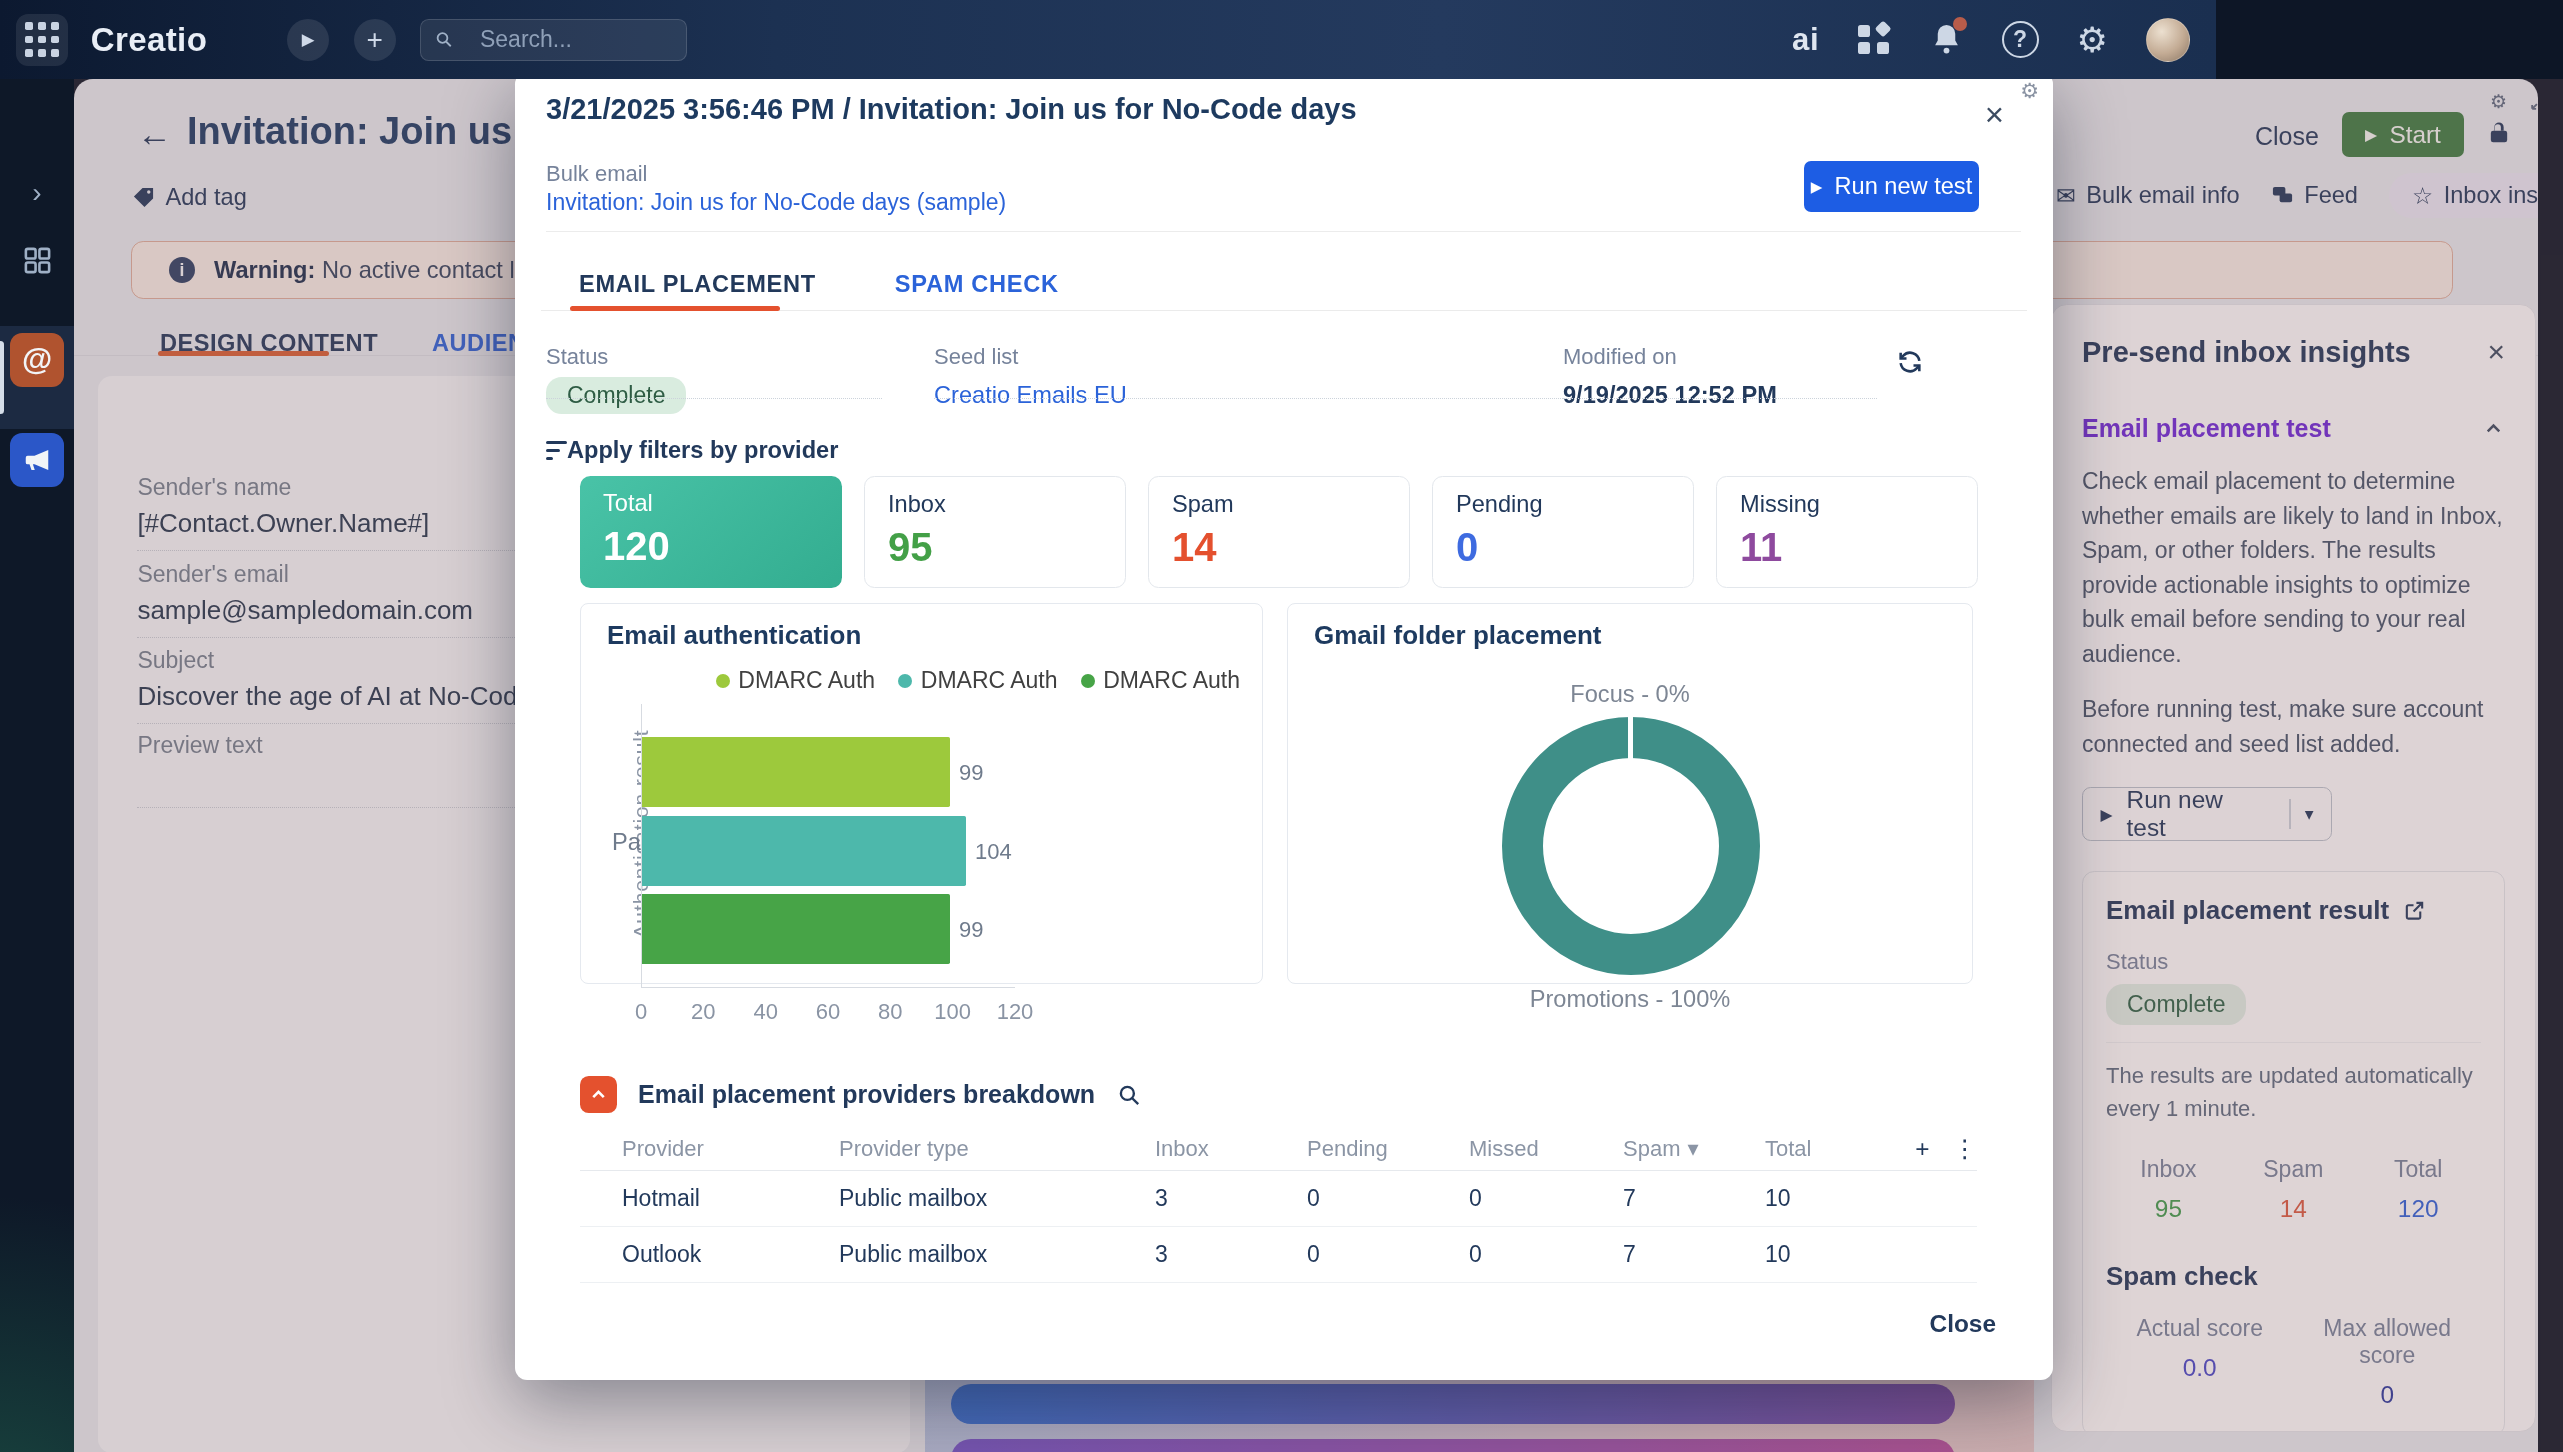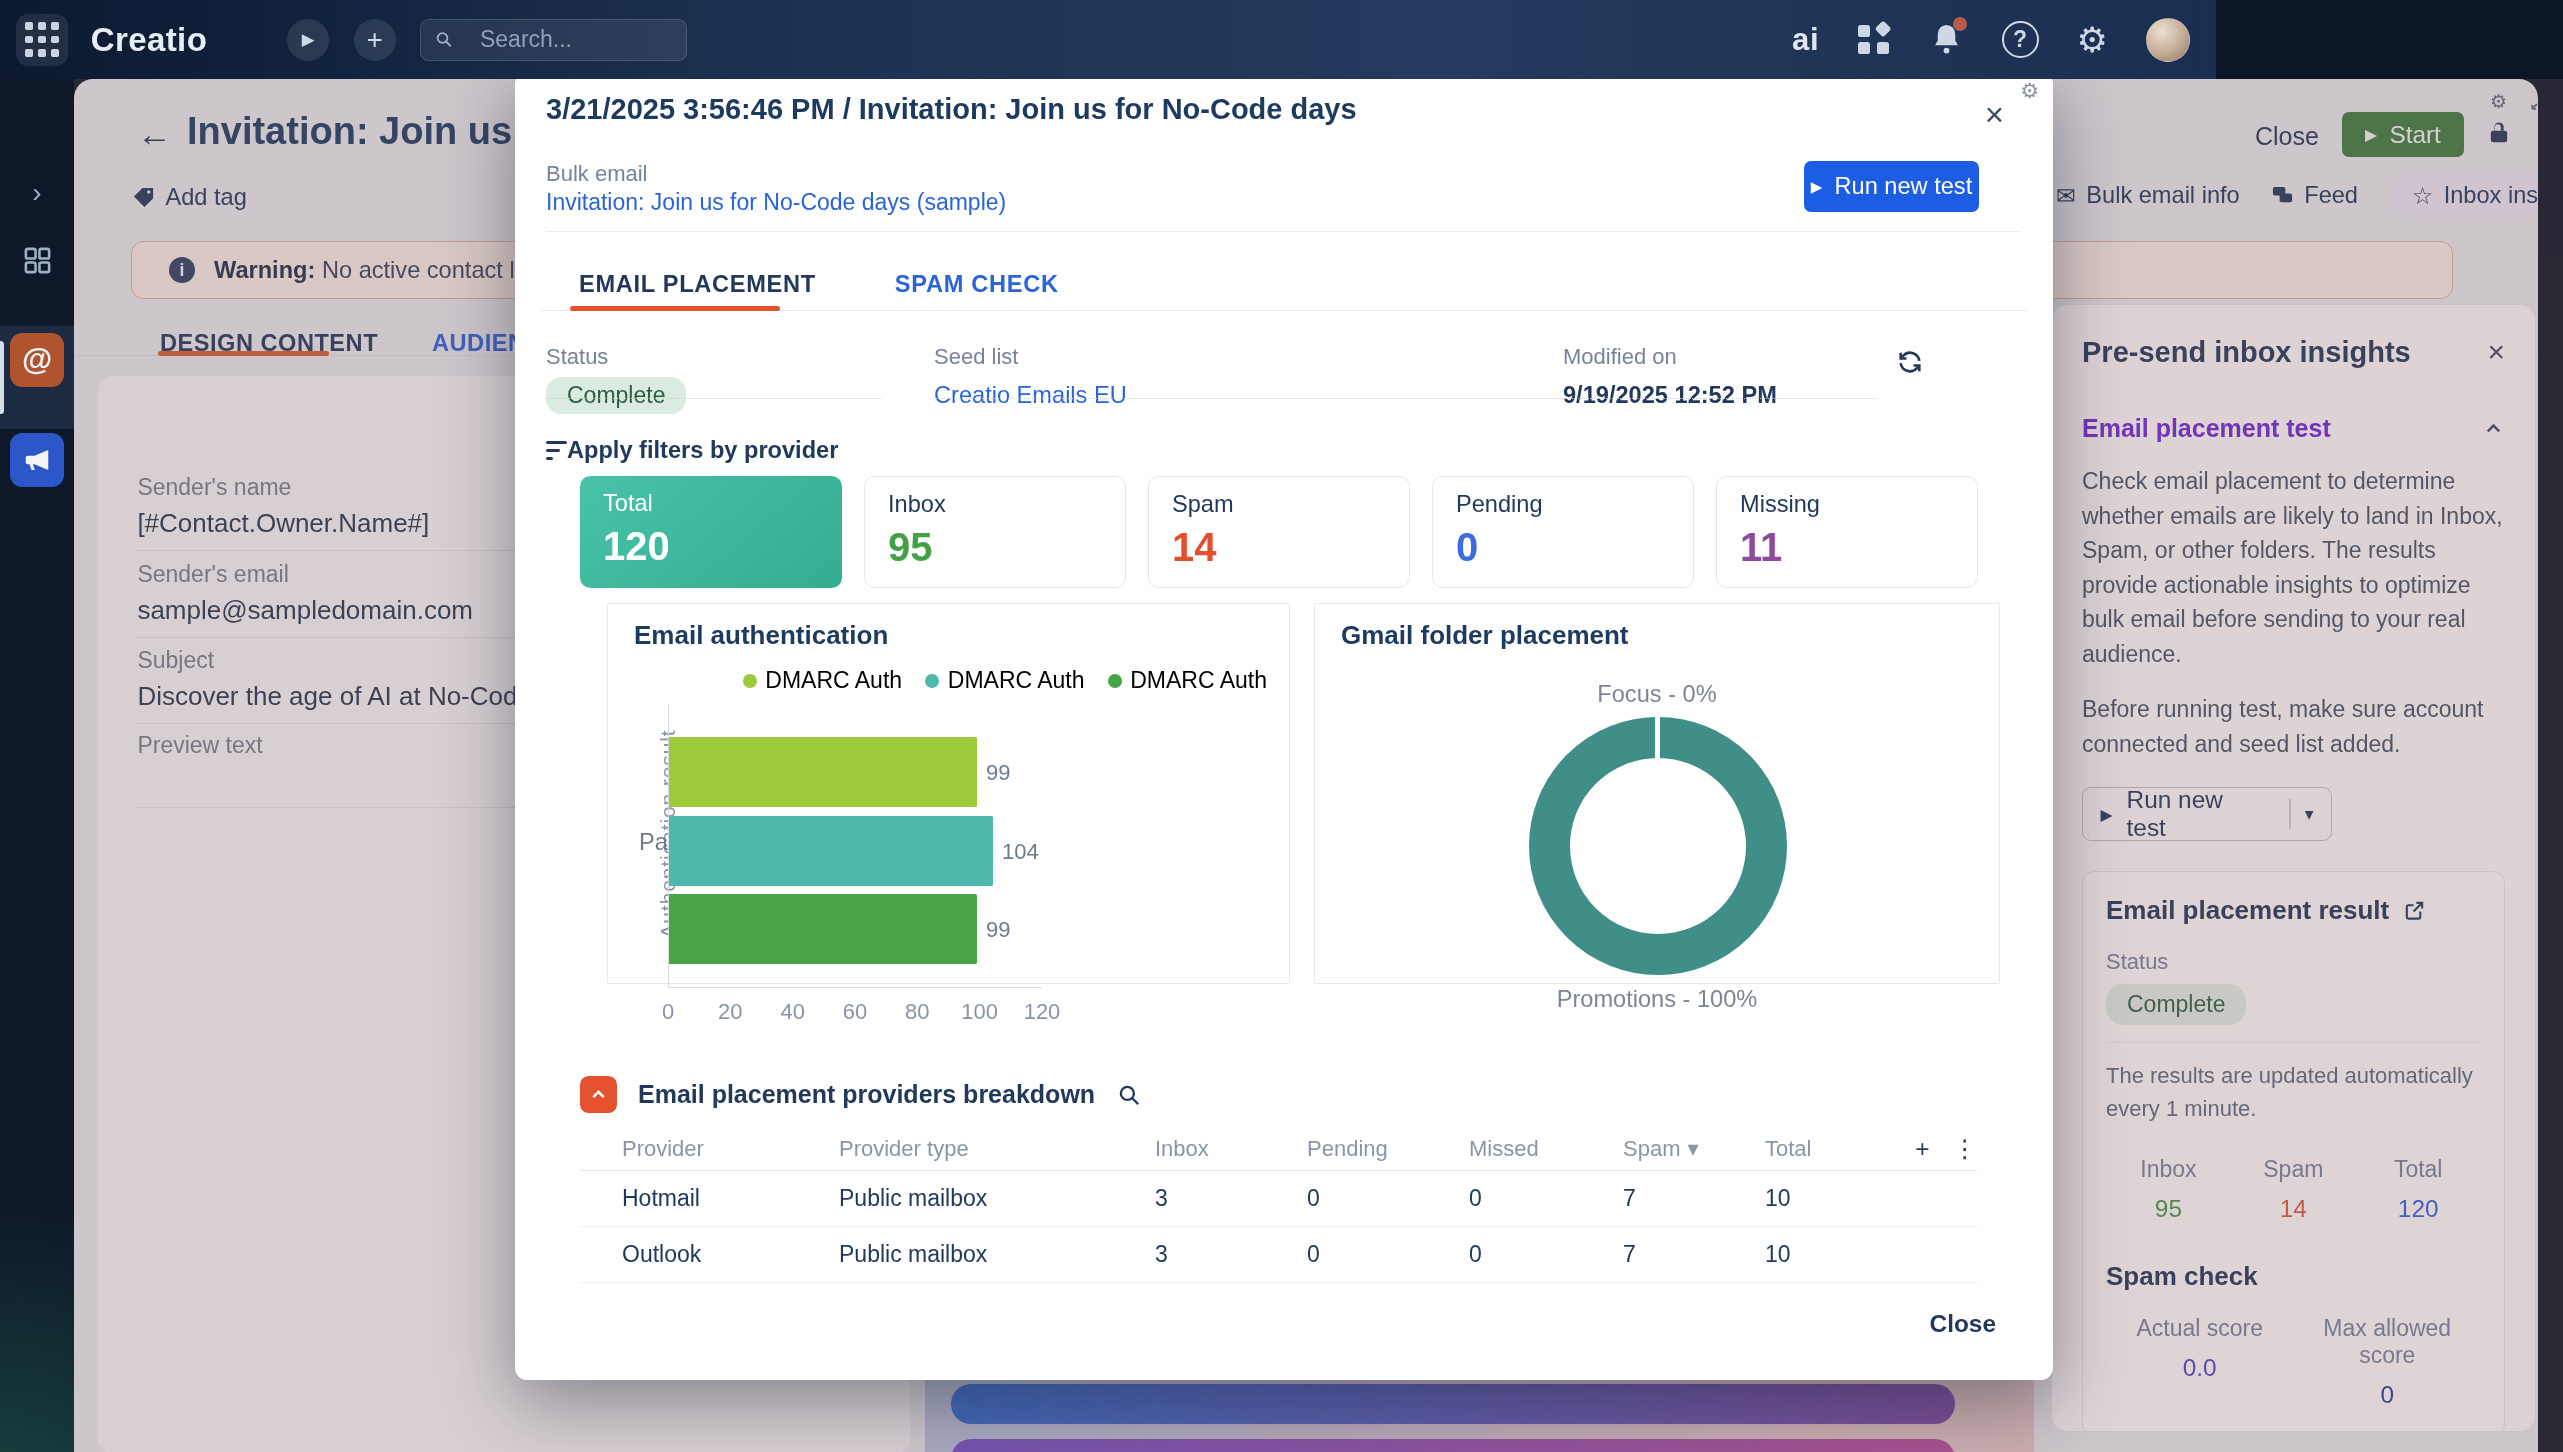--- a/index.html
+++ b/index.html
@@ -145,25 +145,25 @@
   .filters { position:absolute; left:31px; top:365px; display:flex; align-items:center; gap:0; font-size:23.6px; font-weight:600; color:#22395b; }
   .f-ico { display:flex; flex-direction:column; gap:4.4px; }
   .f-ico i { display:block; height:3.5px; background:#22395b; border-radius:1.7px; }
   .f-ico i:nth-child(1){width:21px;} .f-ico i:nth-child(2){width:14px;} .f-ico i:nth-child(3){width:7px;}
   #cards { position:absolute; left:65px; top:404px; display:flex; gap:22px; }
   .scard { width:262px; height:112px; border-radius:10.5px; background:#fff; border:1.7px solid #e3e7ec; padding:14px 23px; }
   .scard .cl { font-size:23.6px; color:#22395b; }
   .scard .cv { font-size:40px; font-weight:600; margin-top:7px; }
   .scard.hl { background:linear-gradient(140deg,#49c3a7,#33ad90); border:none; }
   .scard.hl .cl, .scard.hl .cv { color:#ffffff; }
-  .chart-card { position:absolute; top:531px; height:381px; background:#fff; border:1.7px solid #e5e9ef; border-radius:2px;margin-left:27px; }
+  .chart-card { position:absolute; top:531px; height:381px; background:#fff; border:1.7px solid #e5e9ef; border-radius:8px; }
   #chart1 { left:65px; width:683px; } #chart2 { left:772px; width:686px; }
   .ch-title { position:absolute; left:26px; top:15.7px; font-size:26px; font-weight:600; color:#1d3a5f; }
   .legend { position:absolute; right:22px; top:63px; display:flex; gap:23px; }
-  .leg-item { display:flex; align-items:center; gap:8.7px; font-size:23px; color:#000000;text-align:right; }
+  .leg-item { display:flex; align-items:center; gap:8.7px; font-size:23px; color:#404040;text-align:right; }
   .leg-dot { width:14px; height:14px; border-radius:50%; }
   .ylab { position:absolute; left:-54px; top:218px; transform:rotate(-90deg); transform-origin:center; font-size:21px;
     color:#8a94a4; letter-spacing:0.9px; width:227px; text-align:center; }
   .cat-lab { position:absolute; left:31px; top:225px; font-size:23.6px; color:#6f7b8c; }
   .plot { position:absolute; left:60px; top:100px; width:374px; height:284px; border-left:1.7px solid #d7dbe1; border-bottom:1.7px solid #d7dbe1; }
   .bar-row { position:absolute; left:0; height:70px; }
   .bar { height:70px; border-radius:0 1.7px 1.7px 0; }
   .bar-val { position:absolute; top:23px; font-size:22px; color:#6f7b8c; white-space:nowrap; }
   .ticks { position:absolute; left:60px; top:395px; width:374px; height:26px; }
   .ticks span { position:absolute; transform:translateX(-50%); font-size:22px; color:#8a94a4; }

